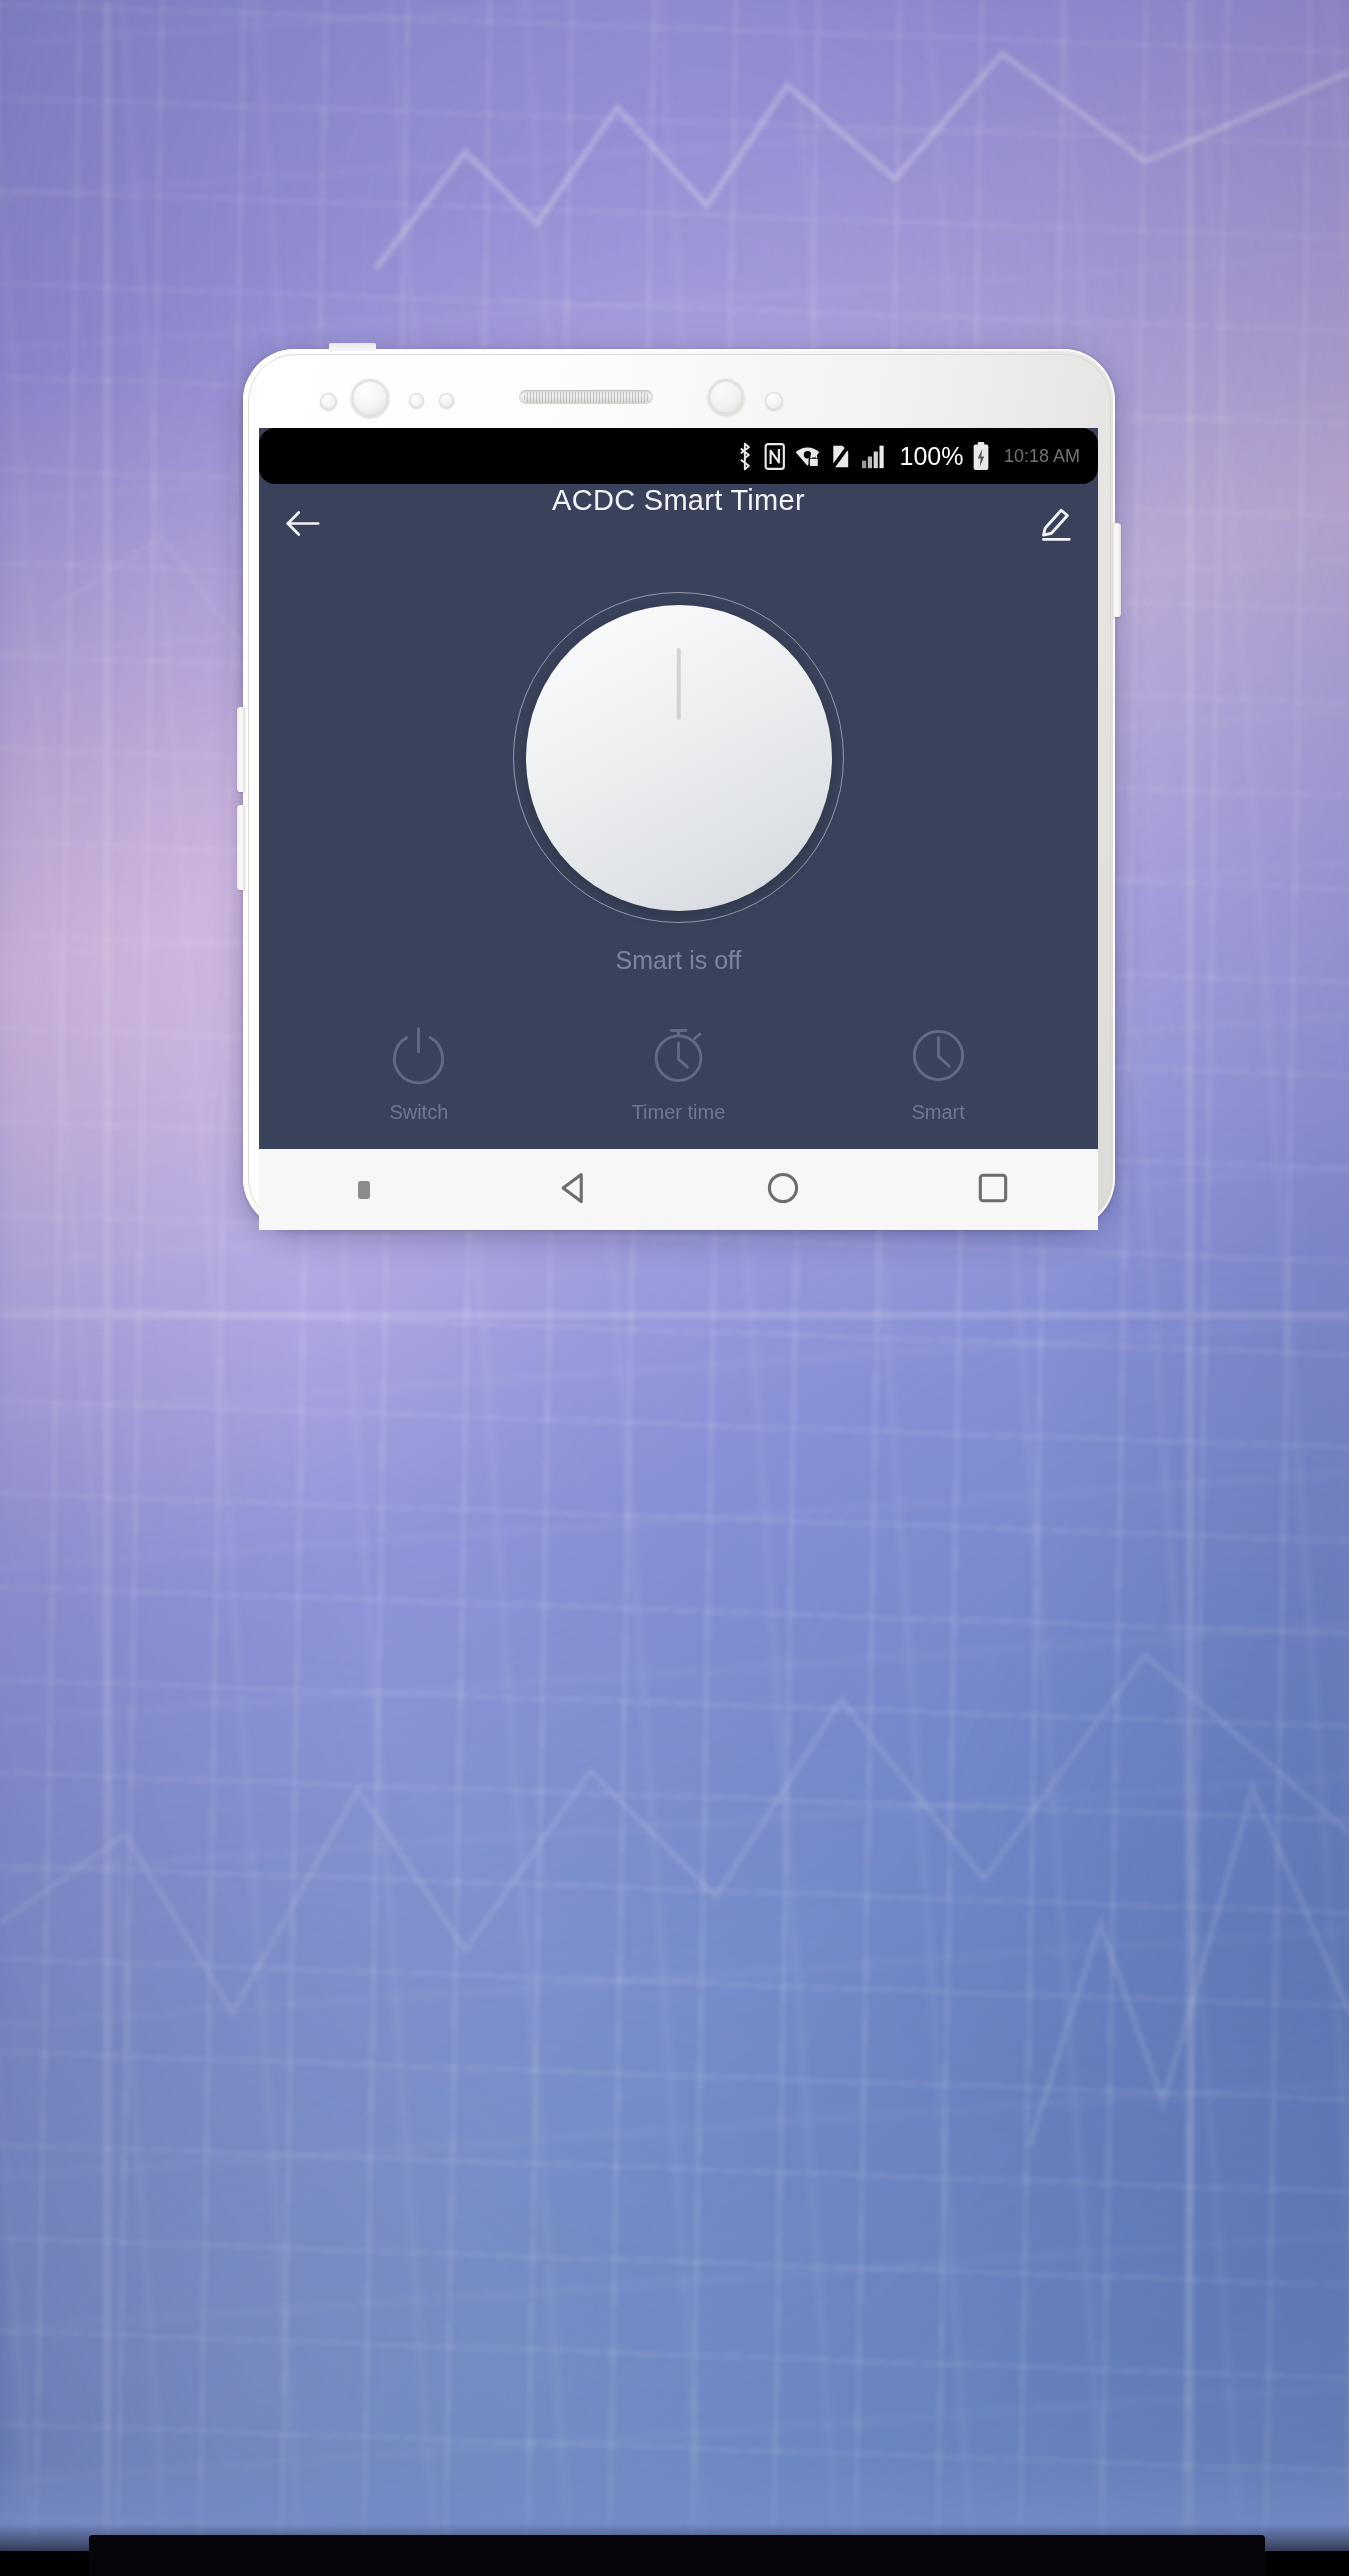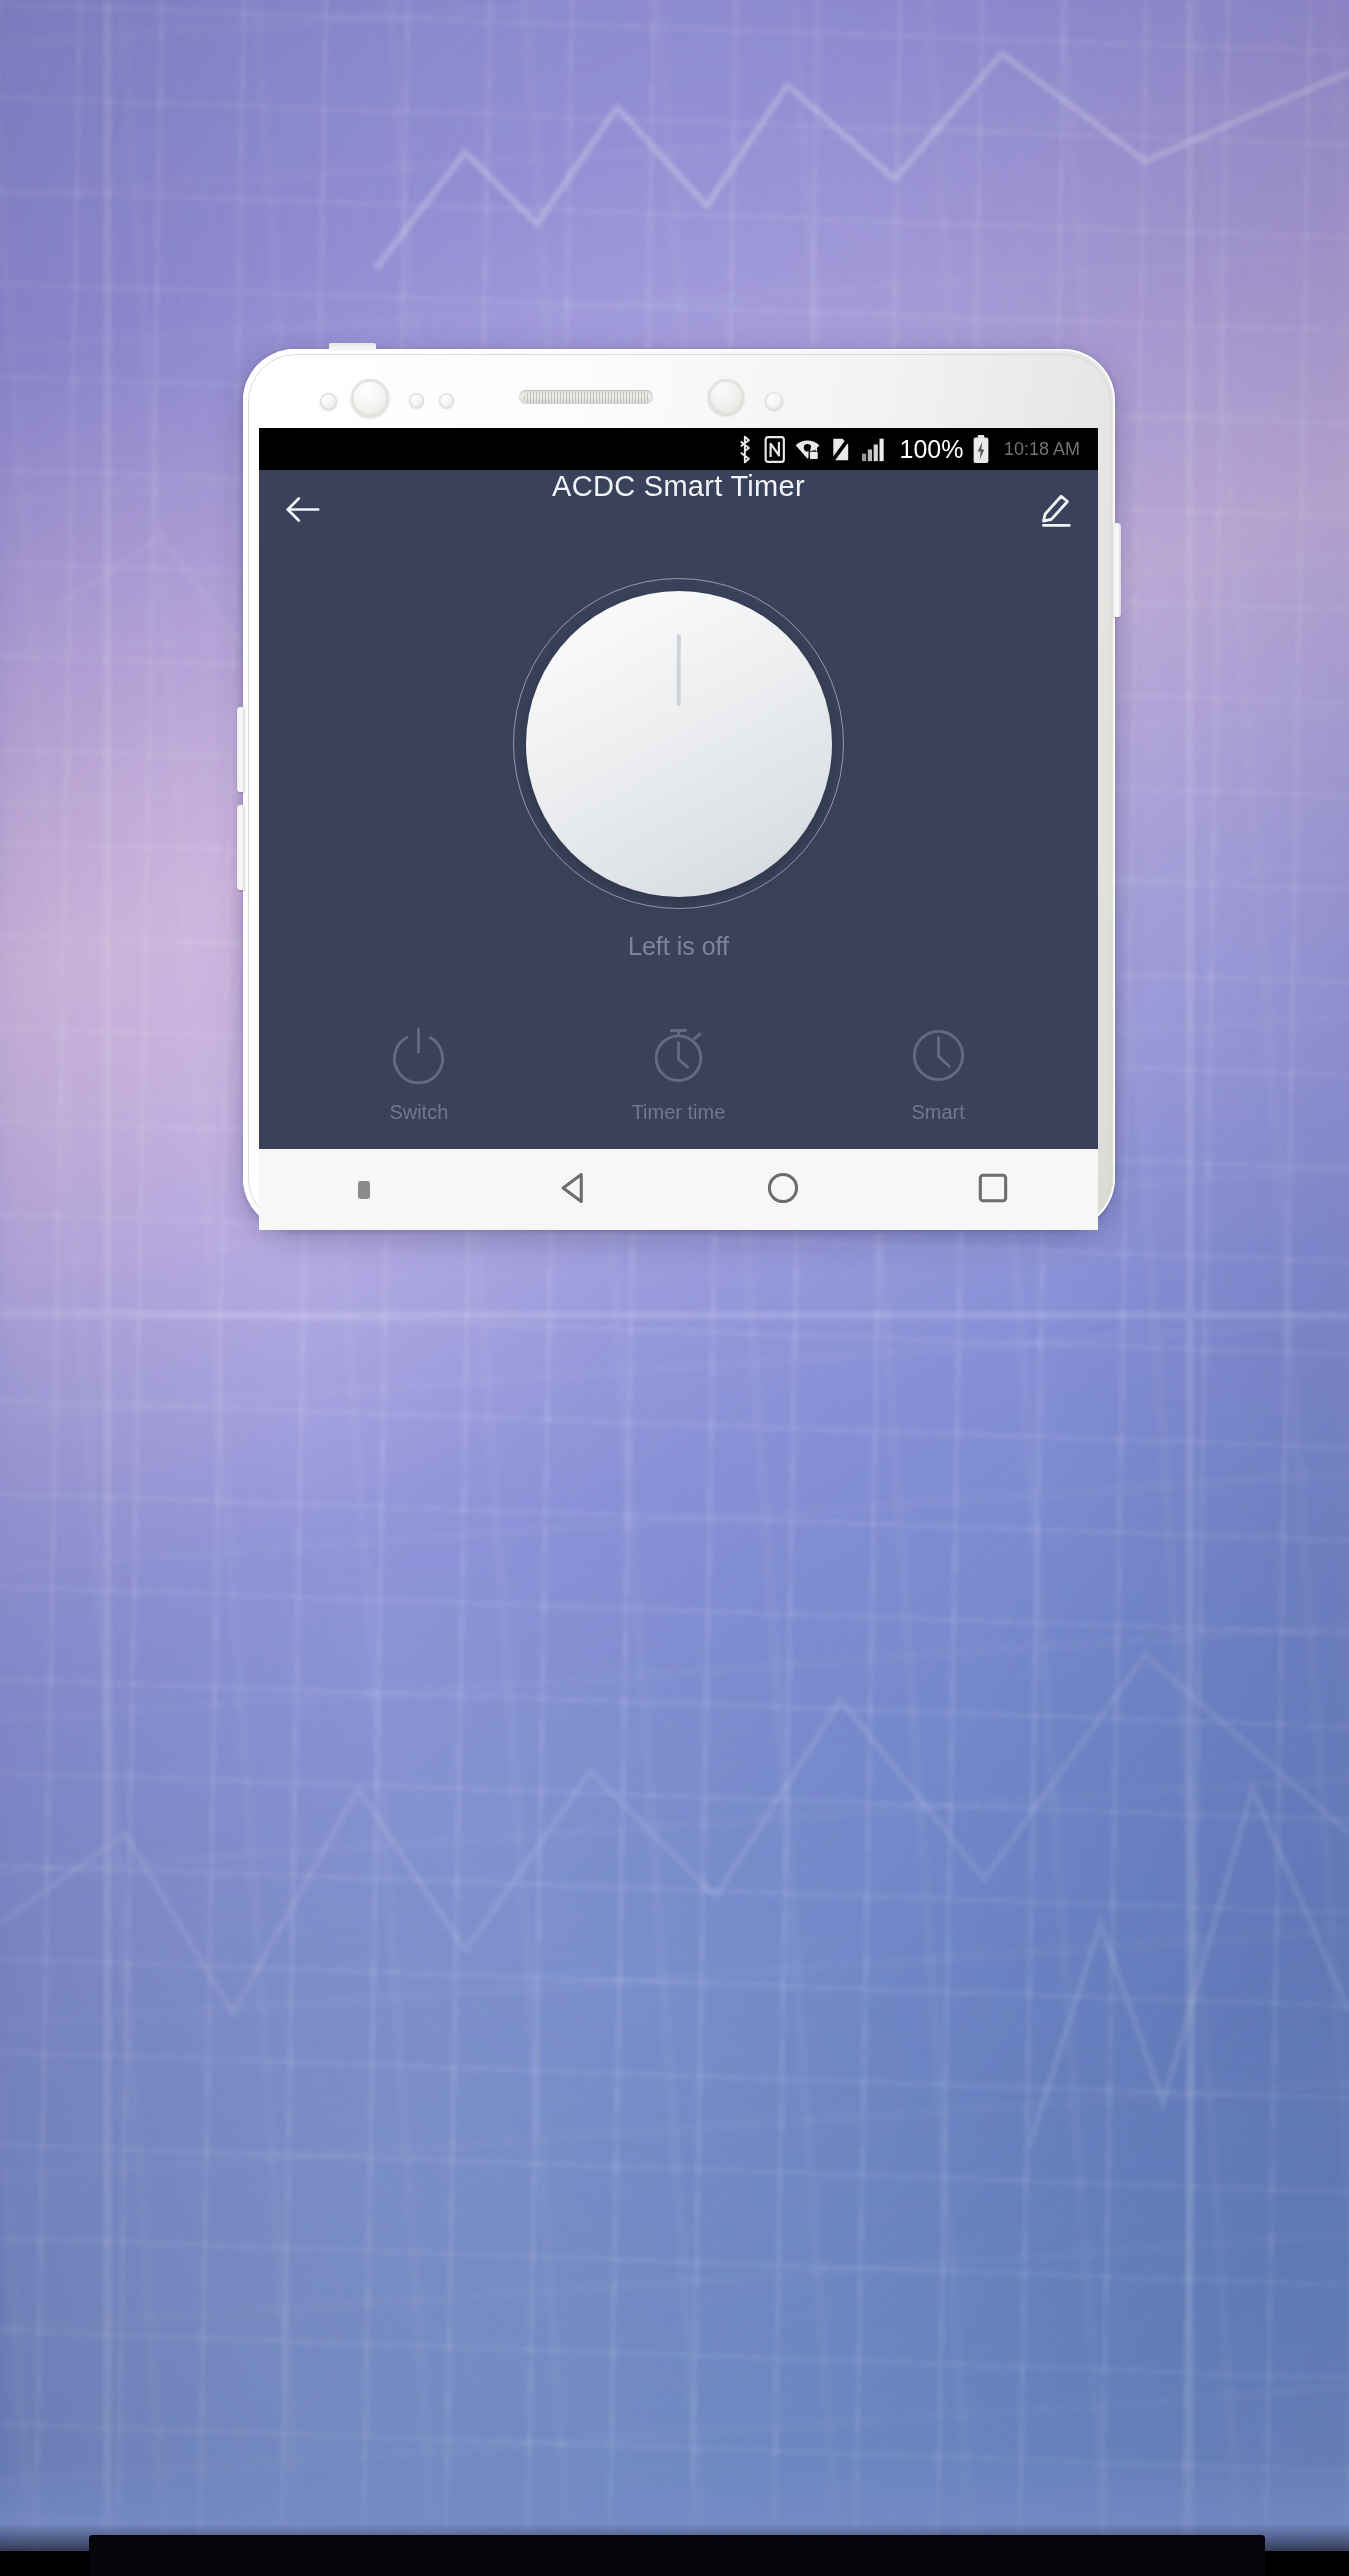--- a/index.html
+++ b/index.html
@@ -138,23 +138,23 @@
   #screen {
     position:absolute;
     left:16px; top:79px;
     width:839px; height:721px;
     background:#39425a;
     overflow:hidden;
   }
 
   
   #statusbar {
-    height:42px; background:#000;
+    height:56px; background:#000;
     display:flex; align-items:center; justify-content:flex-end;
-    padding-right:18px; gap:9px;
+    padding-right:18px; gap:9px;border-radius:16px;
   }
   #statusbar .sbicon { display:flex; align-items:center; }
   #sb-batt-pct {
     color:#fff; font-size:25px; letter-spacing:0px; font-weight:400;
     margin-left:2.7px;
   }
   #sb-clock { color:#737373; font-size:18px; font-weight:400; margin-left:4.5px; }
 
   
   #appbar {
@@ -332,21 +332,21 @@
       </span>
     </div>
 
     <div id="dial-wrap">
       <div id="dial">
         <div id="dial-ring"></div>
         <div id="dial-knob">
           <div id="dial-indicator"></div>
         </div>
       </div>
-      <div id="dial-status">Left is off</div>
+      <div id="dial-status">Smart is off</div>
     </div>
 
     <div id="actions">
 
       <div class="action">
         <span>
           <svg width="59" height="61" viewBox="0 0 66 68">
             <path d="M20 14 A27 27 0 1 0 46 14" fill="none" stroke="#616b82" stroke-width="3.2" stroke-linecap="round"></path>
             <line x1="33" y1="4" x2="33" y2="30" stroke="#616b82" stroke-width="3.2" stroke-linecap="round"></line>
           </svg>

